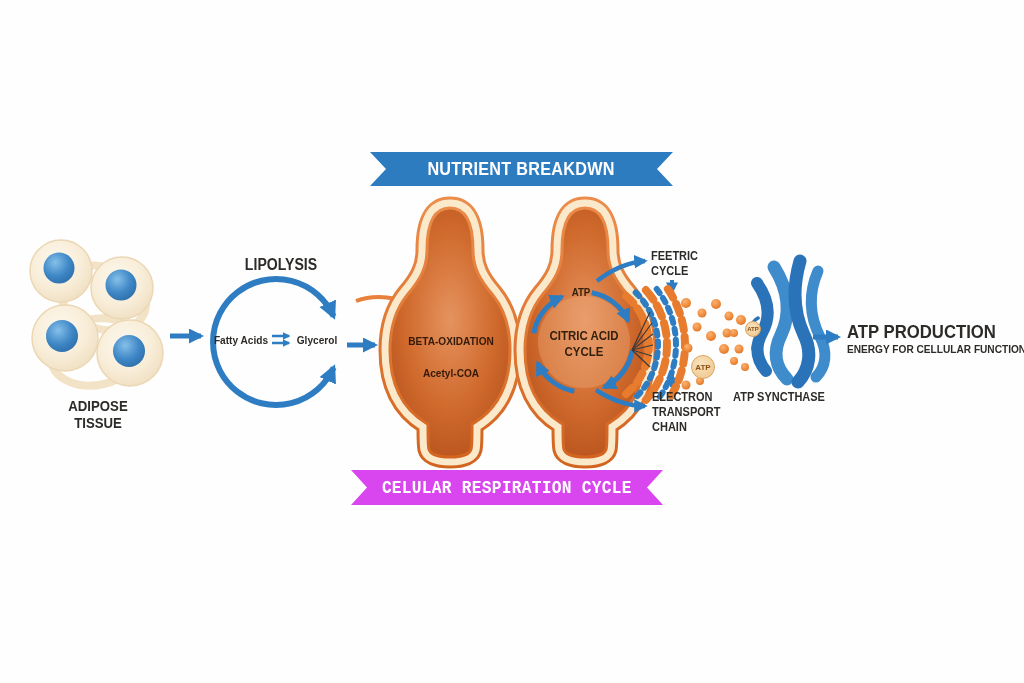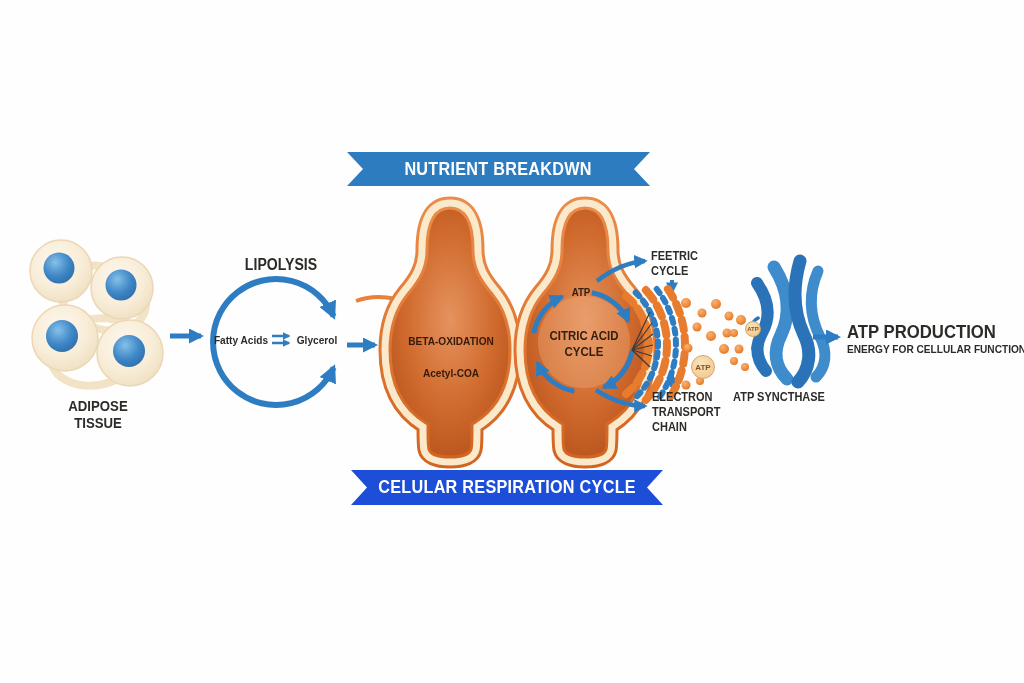--- a/index.html
+++ b/index.html
@@ -7,21 +7,21 @@
           font-family:"Liberation Sans",sans-serif;}
   svg.art{position:absolute;left:0;top:0;}
   .lbl{position:absolute;font-weight:bold;color:#2d2b28;white-space:nowrap;
        transform:translate(-50%,-50%) scaleX(0.88);}
   .lblL{position:absolute;font-weight:bold;color:#2d2b28;white-space:nowrap;
         transform:scaleX(0.88);transform-origin:0 0;}
   .banner{position:absolute;display:flex;align-items:center;justify-content:center;
           color:#fff;font-weight:bold;font-size:18px;
           clip-path:polygon(0 0,100% 0,calc(100% - 16px) 50%,100% 100%,0 100%,16px 50%);}
   .banner-blue{background:#2e7cc0;}
-  .banner-orange{background:#1d4ed8;}
+  .banner-orange{background:#d946ef;font-family:Liberation Mono, monospace;}
   .banner-inner{transform:scaleX(0.9);white-space:nowrap;letter-spacing:.3px;}
   .badge{position:absolute;border-radius:50%;display:flex;align-items:center;justify-content:center;
          font-weight:bold;color:#8a5016;box-sizing:border-box;
          background:radial-gradient(circle at 40% 35%,#f8e3bd,#eec489);border:1px solid #dca45f;}
 </style>
 </head>
 <body>
 
 <div class="canvas">
 
@@ -146,21 +146,21 @@
       <path d="M 757 283 C 769 300 771 317 762 333 C 755 346 756 359 766 371" stroke="#2a73b8" stroke-width="12"></path>
       <path d="M 774 267 C 789 291 791 314 781 335 C 773 351 775 367 787 379" stroke="#3f8ccd" stroke-width="13"></path>
       <path d="M 800 261 C 792 289 794 314 804 335 C 812 351 810 369 798 382" stroke="#2a73b8" stroke-width="13"></path>
       <path d="M 818 271 C 808 294 810 317 820 337 C 828 352 826 367 816 377" stroke="#3f8ccd" stroke-width="11"></path>
       <path d="M 758 318 q -10 6 0 12 q 10 6 0 12 q -10 6 0 12 q 10 6 0 11" stroke="#2a73b8" stroke-width="3.5"></path>
     </g>
 
     <path d="M 813 337 L 838 337" stroke="#2e7dc2" stroke-width="5" fill="none" marker-end="url(#mBlue)"></path>
   </svg>
 
-  <div class="banner banner-blue" style="left:347px;top:152px;width:303px;height:34px;text-align:center;">
+  <div class="banner banner-blue" style="left:370px;top:152px;width:303px;height:34px;text-align:center;">
     <span class="banner-inner">NUTRIENT BREAKDWN</span>
   </div>
   <div class="banner banner-orange" style="left:351px;top:470px;width:312px;height:35px;">
     <span class="banner-inner">CELULAR RESPIRATION CYCLE</span>
   </div>
 
   <div class="lbl" style="left:98px;top:405px;font-size:15px;">ADIPOSE</div>
   <div class="lbl" style="left:98px;top:422px;font-size:15px;">TISSUE</div>
 
   <div class="lbl" style="left:281px;top:265px;font-size:16px;">LIPOLYSIS</div>

